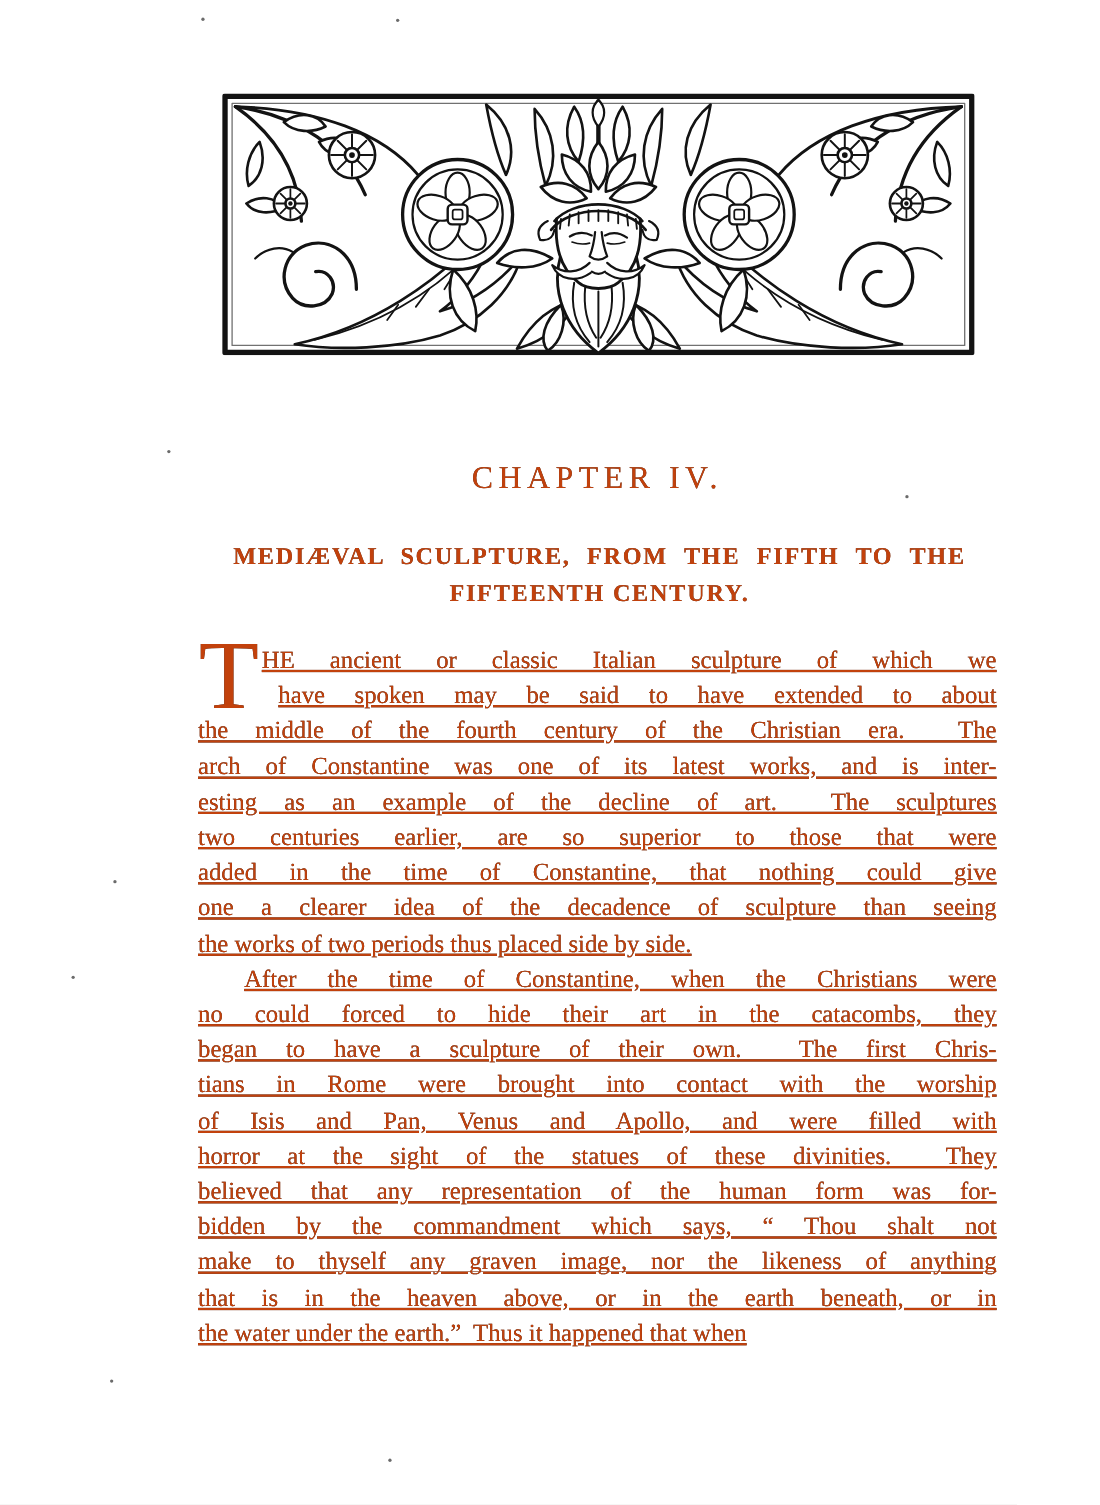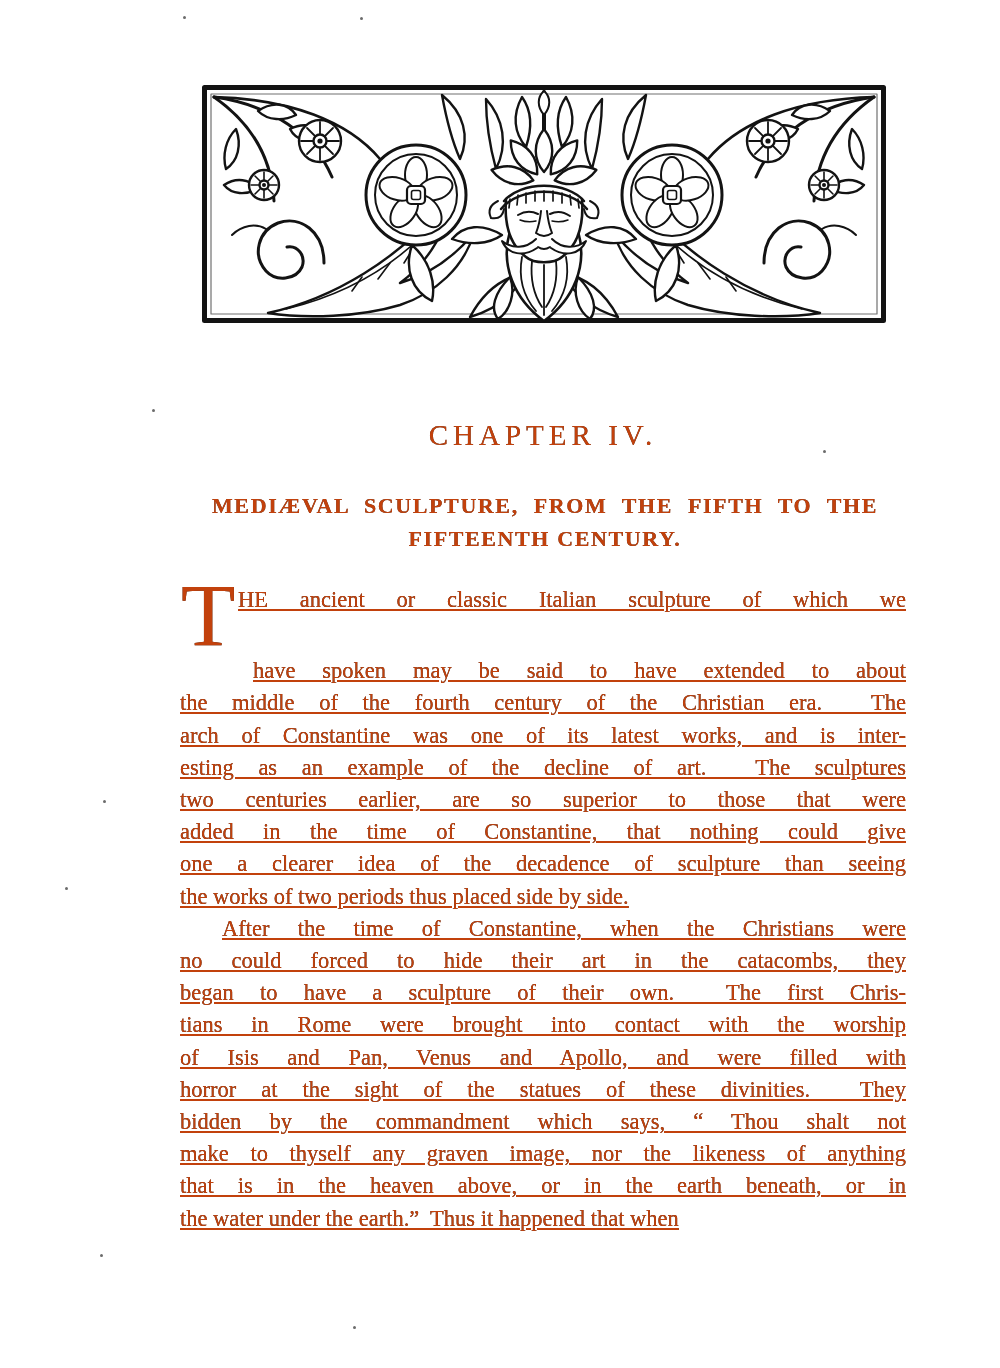--- a/index.html
+++ b/index.html
@@ -29,21 +29,21 @@
 
   
   .body-text{
     position:absolute;left:180px;top:584px;width:726px;
     font-size:22.5px;line-height:32.2px;
     text-shadow:0 0 .5px rgba(10,10,10,.9);
   }
   .para .line{text-align:justify;text-align-last:justify;text-decoration:underline;}
   .para .line:last-child{text-align-last:left;}
   .para-1 .line:nth-child(1){padding-left:58px;}
-  .para-1 .line:nth-child(2){padding-left:73px;margin-top:39px;}
+  .para-1 .line:nth-child(2){padding-left:73px;}
   .para-2 .line:first-child{text-indent:42px;}
 
   .drop-cap{
     position:absolute;left:181px;top:577px;
     font-size:89px;line-height:76px;
     text-shadow:0 0 .6px rgba(10,10,10,.9);
   }
   .speck{position:absolute;background:#3a3a3a;border-radius:50%;width:3px;height:3px;opacity:.75;}
 </style>
 </head>
@@ -176,20 +176,21 @@
         <div class="line">one a clearer idea of the decadence of sculpture than seeing</div>
         <div class="line">the works of two periods thus placed side by side.</div>
       </div>
     <div class="para para-2">
         <div class="line">After the time of Constantine, when the Christians were</div>
         <div class="line">no could forced to hide their art in the catacombs, they</div>
         <div class="line">began to have a sculpture of their own.&nbsp; The first Chris-</div>
         <div class="line">tians in Rome were brought into contact with the worship</div>
         <div class="line">of Isis and Pan, Venus and Apollo, and were filled with</div>
         <div class="line">horror at the sight of the statues of these divinities.&nbsp; They</div>
+        <div class="line">believed that any representation of the human form was for-</div>
         <div class="line">bidden by the commandment which says, “ Thou shalt not</div>
         <div class="line">make to thyself any graven image, nor the likeness of anything</div>
         <div class="line">that is in the heaven above, or in the earth beneath, or in</div>
         <div class="line">the water under the earth.”&nbsp; Thus it happened that when</div>
       </div>
   </div>
 
 <div class="speck" style="left: 183px; top: 16px;"></div>
     <div class="speck" style="left: 360px; top: 17px;"></div>
     <div class="speck" style="left: 152px; top: 409px;"></div>

